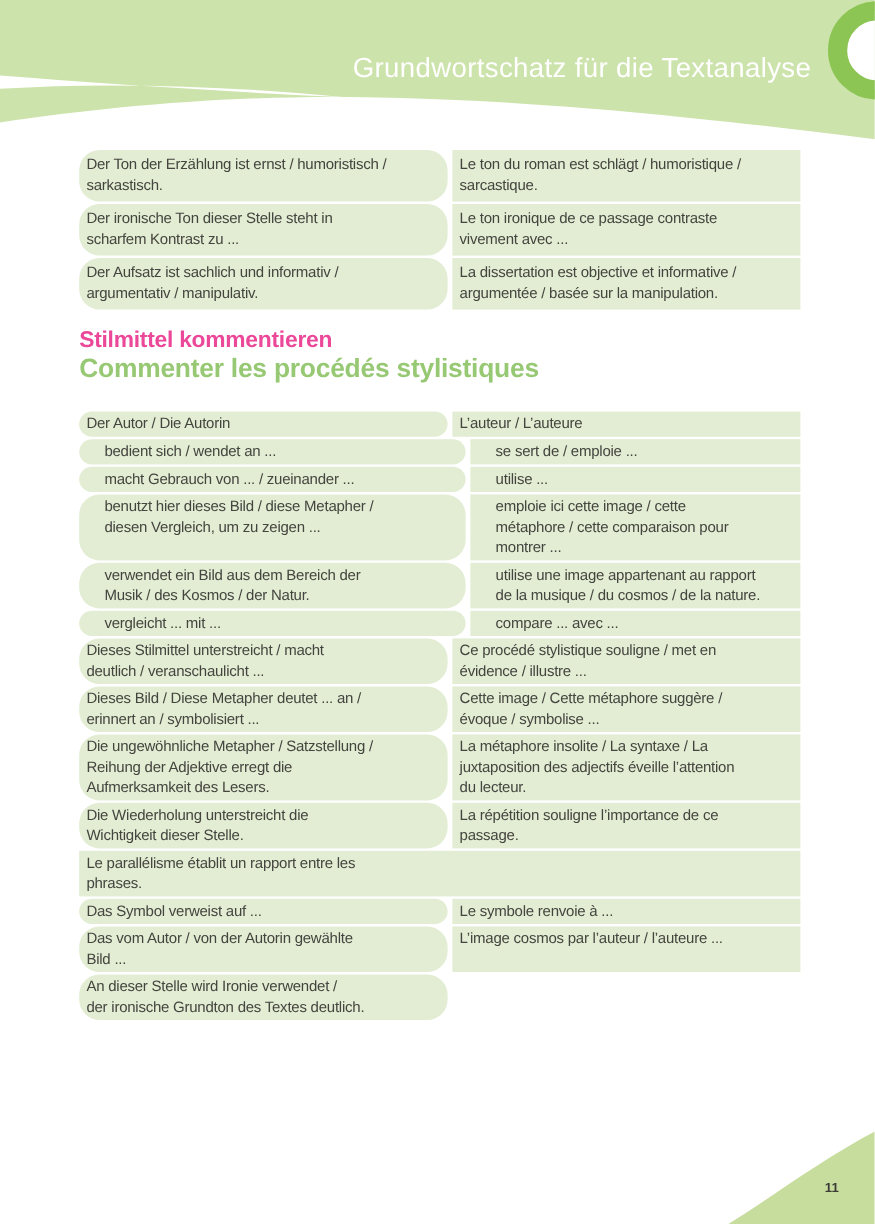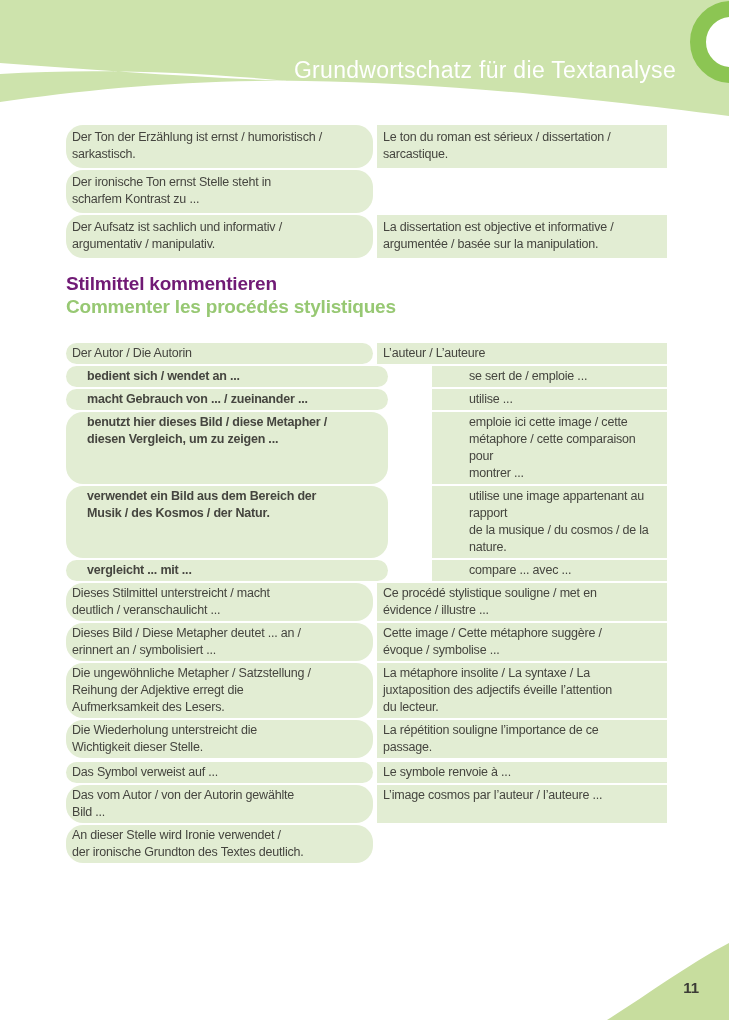--- a/index.html
+++ b/index.html
@@ -7,76 +7,77 @@
   .page{
     position:relative;width:729px;height:1020px;background:#ffffff;
     overflow:hidden;color:#45453f;
   }
   
   .header-svg{position:absolute;top:0;left:0;display:block;}
   .page-title{
     position:absolute;top:43px;right:53px;
     color:#ffffff;font-size:23px;font-weight:400;letter-spacing:.3px;
     white-space:nowrap;
-    margin-top:14px;
   }
   
   .content{position:absolute;left:66px;top:125px;width:601px;}
   .vocab-table{width:601px;}
   .t-row{display:flex;gap:4px;margin-bottom:2px;}
   .cell{
     background:#e2edd3;
     font-size:12.5px;line-height:17px;letter-spacing:-0.2px;
     white-space:pre-line;color:#45453f;
   }
   .cell-de{width:295px;padding:2px 6px 2px 6px;border-radius:17px;}
   .cell-fr{flex:1;padding:2px 6px 2px 6px;}
   #table1 .cell{padding-top:4px;padding-bottom:5px;}
-  .t-row.indent .cell-de{padding-left:21px;font-weight:bold;}
-  .t-row.indent .cell-fr{padding-left:37px;margin-left:40px;}
+  .t-row.indent .cell-de{padding-left:21px;}
+  .t-row.indent .cell-fr{padding-left:21px;}
   
   .section-heading{margin:14px 0 25px 0;}
   .heading-de{
-    color:#701a75;font-size:19px;font-weight:bold;line-height:23px;letter-spacing:-0.2px;
+    color:#ec4899;font-size:19px;font-weight:bold;line-height:23px;letter-spacing:-0.2px;
   }
   .heading-fr{
-    color:#97c873;font-size:19px;font-weight:bold;line-height:23px;letter-spacing:-0.2px;
+    color:#97c873;font-size:22px;font-weight:bold;line-height:23px;letter-spacing:-0.2px;
   }
   
   .corner-svg{position:absolute;right:0;bottom:0;display:block;}
   .page-number{
     position:absolute;right:30px;bottom:24px;
-    font-size:15px;font-weight:bold;color:#3c3c36;
+    font-size:11px;font-weight:bold;color:#3c3c36;
   }
 </style>
 </head>
 <body>
 
 <div class="page">
 
   <svg class="header-svg" width="729" height="122" viewBox="0 0 729 122">
     <path d="M0,0 L729,0 L729,116 C555,94 430,83 305,81 C195,79 88,89 0,102 Z" fill="#cde3ac"></path>
     <path d="M0,63 C90,70 195,77 288,81 C196,72 92,68 0,74 Z" fill="#ffffff"></path>
     <circle cx="731" cy="42" r="33" fill="#ffffff" stroke="#8cc553" stroke-width="16"></circle>
   </svg>
   <div class="page-title">Grundwortschatz für die Textanalyse</div>
 
   <div class="content">
 
     <div class="vocab-table" id="table1">
   <div class="t-row">
     <div class="cell cell-de">Der Ton der Erzählung ist ernst / humoristisch /
 sarkastisch.</div>
-    <div class="cell cell-fr">Le ton du roman est sérieux / dissertation /
+    <div class="cell cell-fr">Le ton du roman est schlägt / humoristique /
 sarcastique.</div>
   </div>
 
   <div class="t-row">
-    <div class="cell cell-de">Der ironische Ton ernst Stelle steht in
+    <div class="cell cell-de">Der ironische Ton dieser Stelle steht in
 scharfem Kontrast zu ...</div>
+    <div class="cell cell-fr">Le ton ironique de ce passage contraste
+vivement avec ...</div>
   </div>
 
 
   <div class="t-row">
     <div class="cell cell-de">Der Aufsatz ist sachlich und informativ /
 argumentativ / manipulativ.</div>
     <div class="cell cell-fr">La dissertation est objective et informative /
 argumentée / basée sur la manipulation.</div>
   </div>
 </div>
@@ -146,20 +147,22 @@
   </div>
 
   <div class="t-row">
     <div class="cell cell-de">Die Wiederholung unterstreicht die
 Wichtigkeit dieser Stelle.</div>
     <div class="cell cell-fr">La répétition souligne l’importance de ce
 passage.</div>
   </div>
 
   <div class="t-row">
+    <div class="cell cell-fr">Le parallélisme établit un rapport entre les
+phrases.</div>
   </div>
 
 
   <div class="t-row">
     <div class="cell cell-de">Das Symbol verweist auf ...</div>
     <div class="cell cell-fr">Le symbole renvoie à ...</div>
   </div>
 
   <div class="t-row">
     <div class="cell cell-de">Das vom Autor / von der Autorin gewählte

